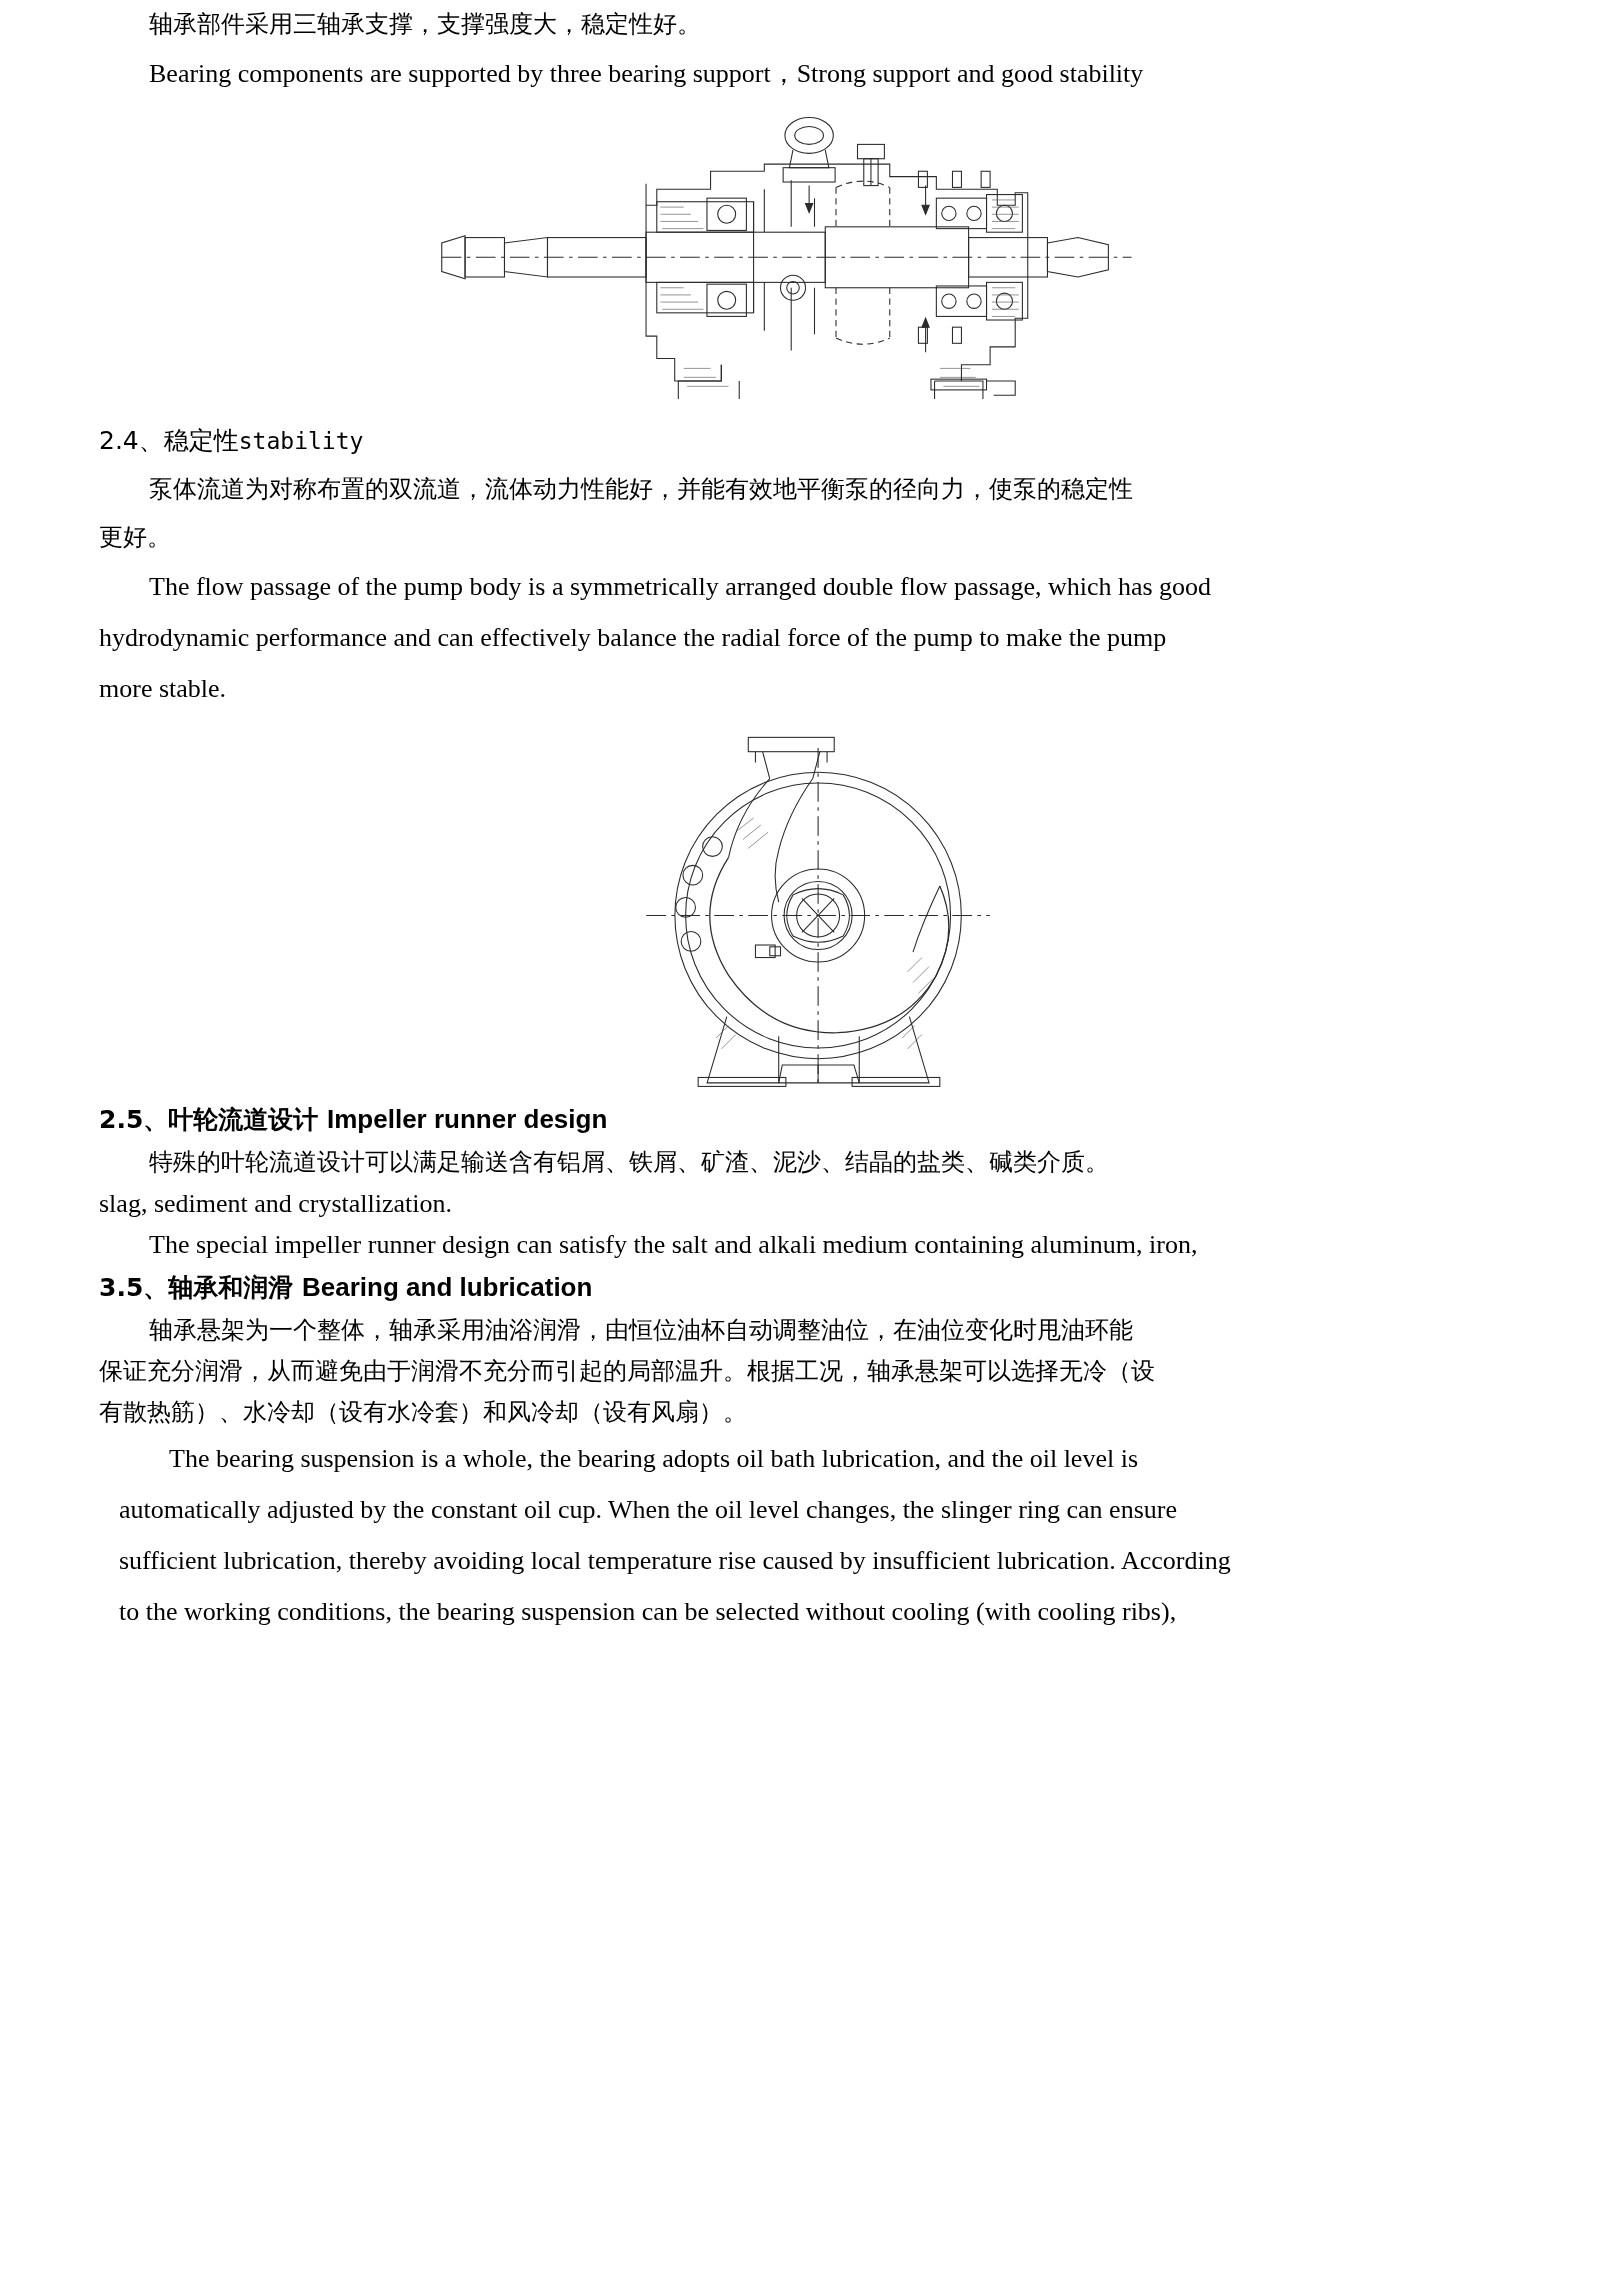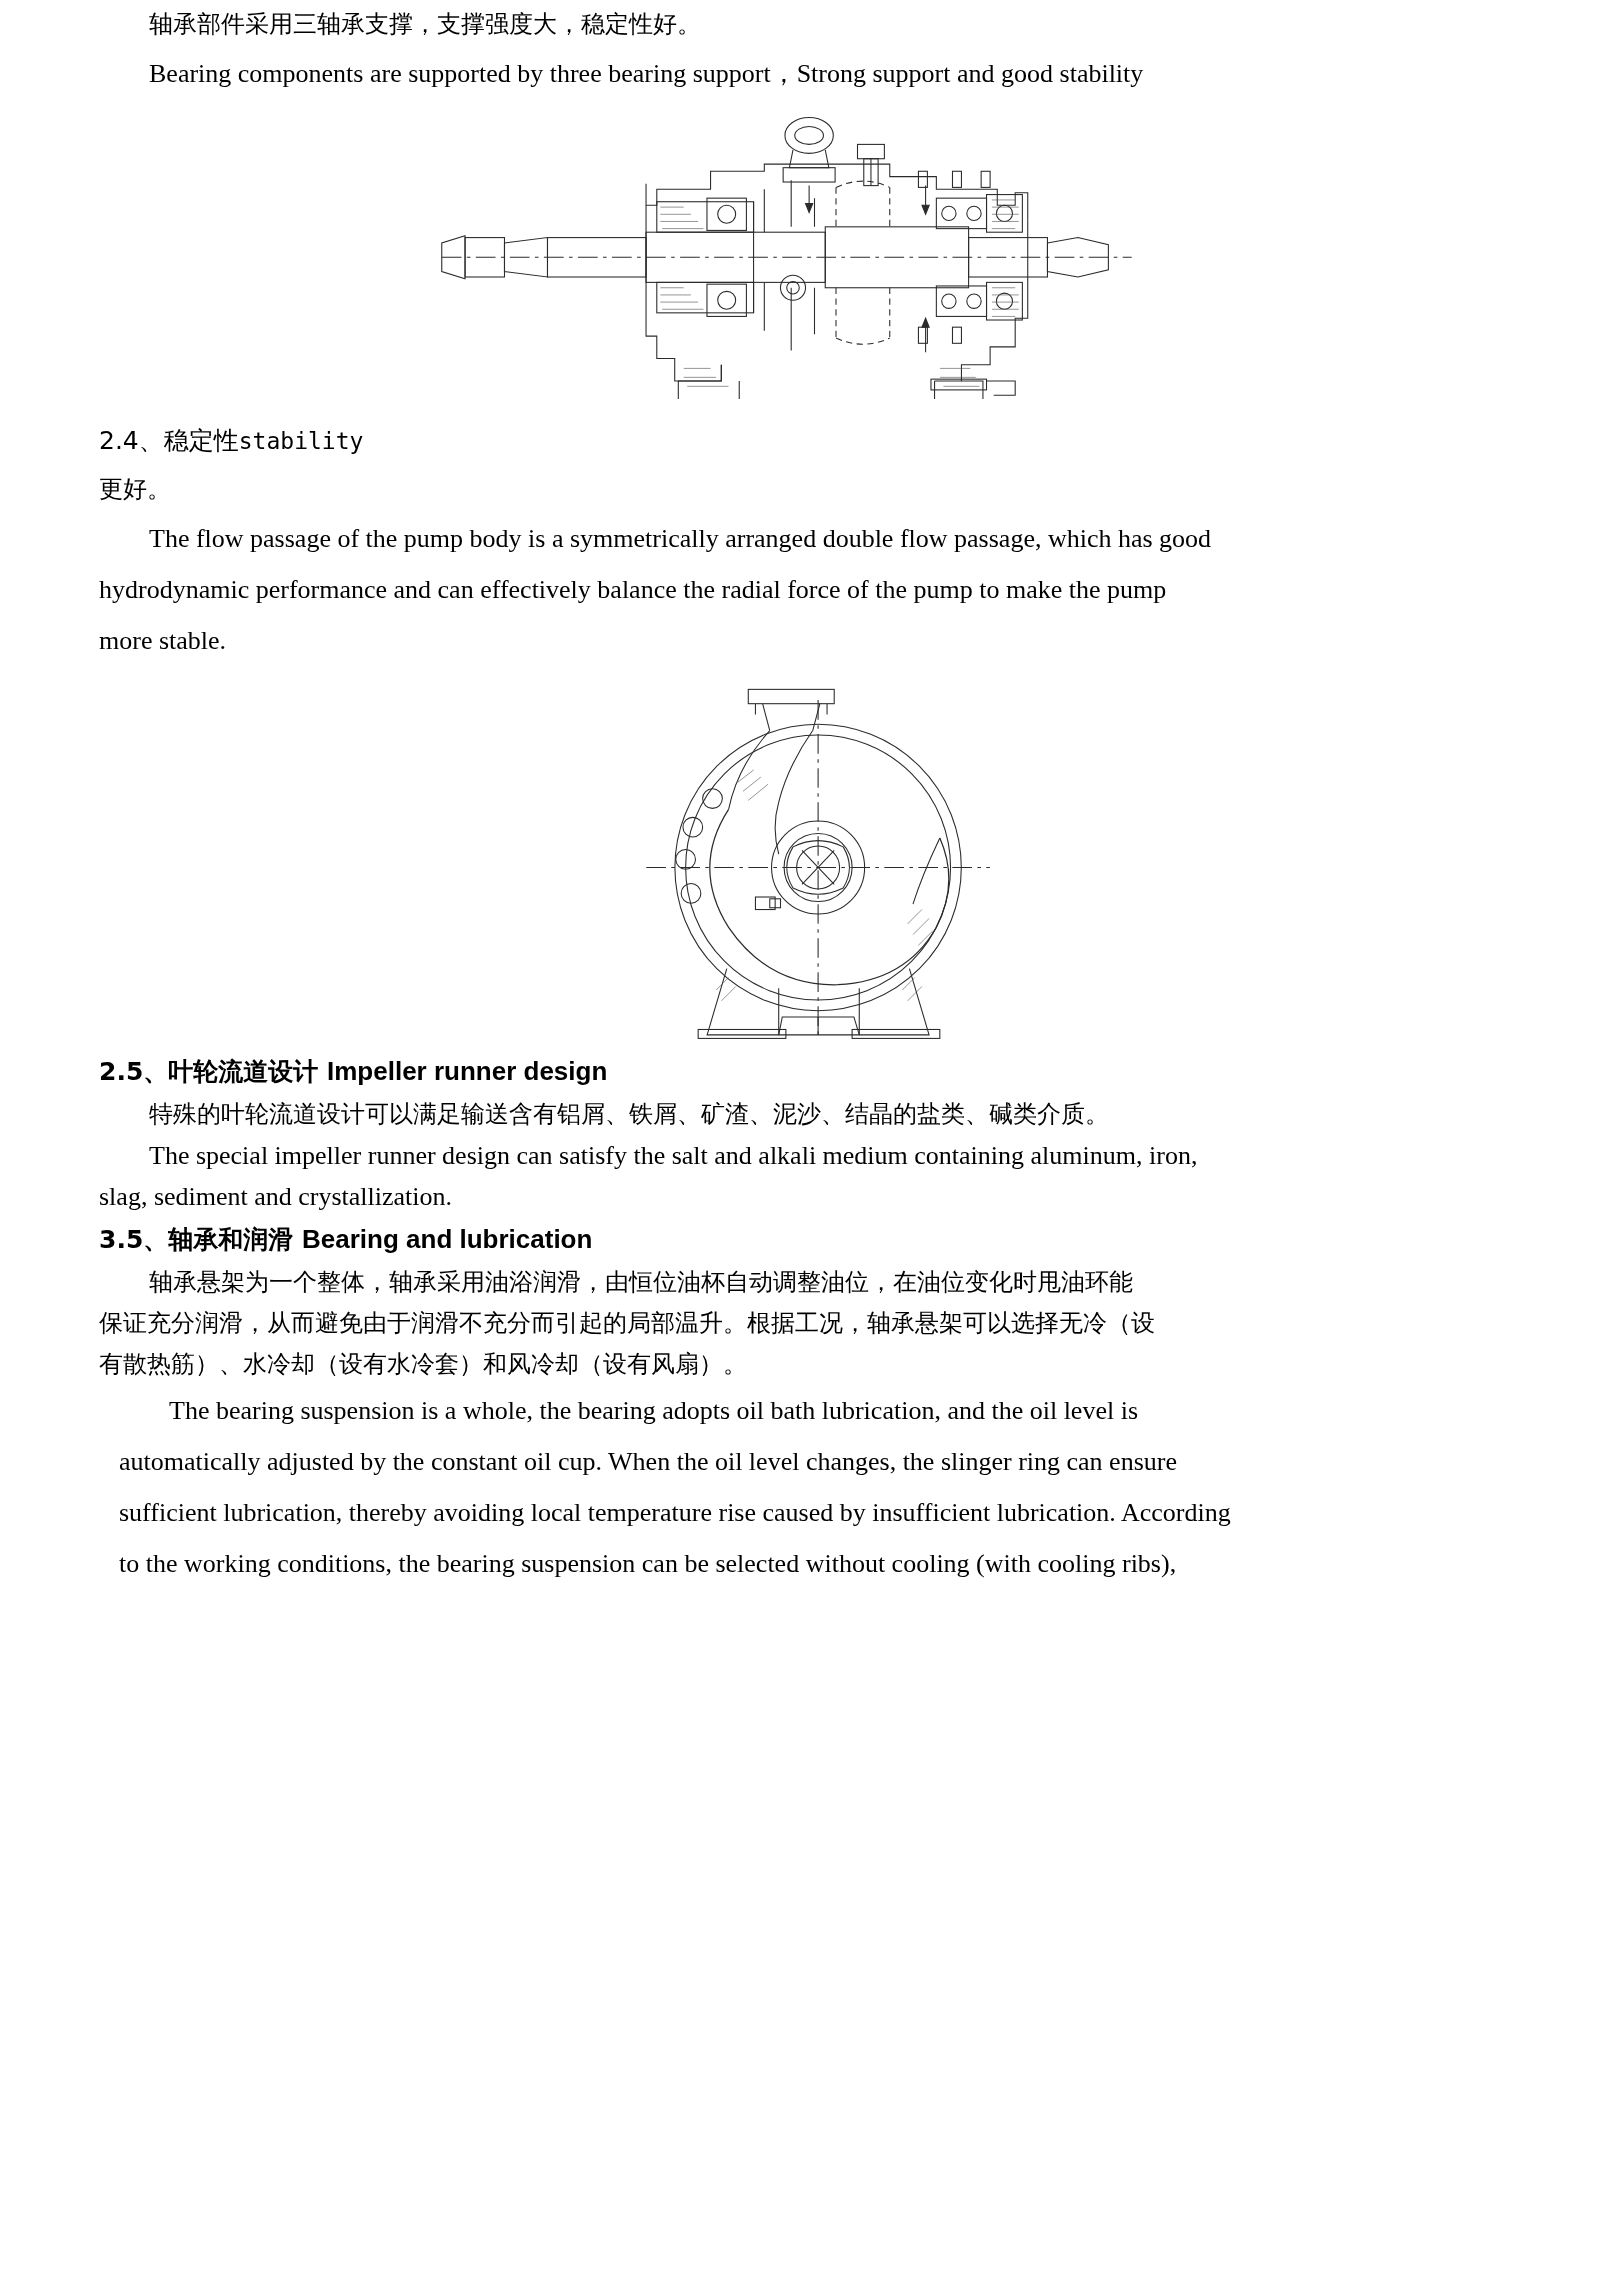--- a/index.html
+++ b/index.html
@@ -175,20 +175,21 @@
           <path d="M616 286 L650 286 M616 296 L656 296 M620 306 L660 306"></path>
         </g>
       </g>
     </svg>
   </div>
 
   <div class="spacer20"></div>
 
   <p class="h24"><span>2.4、</span><span>稳定性</span><span class="mono">stability</span></p>
 
+  <p class="cn indent">泵体流道为对称布置的双流道，流体动力性能好，并能有效地平衡泵的径向力，使泵的稳定性</p>
   <p class="cn">更好。</p>
 
   <p class="en indent">The flow passage of the pump body is a symmetrically arranged double flow passage, which has good</p>
   <p class="en">hydrodynamic performance and can effectively balance the radial force of the pump to make the pump</p>
   <p class="en">more stable.</p>
 
   <div class="spacer20"></div>
 
   <div class="fig">
     <svg width="466" height="358" viewBox="0 0 520 400">
@@ -241,22 +242,22 @@
         </g>
       </g>
     </svg>
   </div>
 
   <div class="spacer8"></div>
 
   <p class="heading"><span>2.5、</span><span>叶轮流道设计</span> <span class="lat">Impeller runner design</span></p>
 
   <p class="cn indent tight">特殊的叶轮流道设计可以满足输送含有铝屑、铁屑、矿渣、泥沙、结晶的盐类、碱类介质。</p>
+  <p class="en tight">slag, sediment and crystallization.</p>
   <p class="en tight" style="text-indent:50px;">The special impeller runner design can satisfy the salt and alkali medium containing aluminum, iron,</p>
-  <p class="en tight">slag, sediment and crystallization.</p>
 
   <p class="heading"><span>3.5、</span><span>轴承和润滑</span> <span class="lat">Bearing and lubrication</span></p>
 
   <p class="cn indent tight">轴承悬架为一个整体，轴承采用油浴润滑，由恒位油杯自动调整油位，在油位变化时甩油环能</p>
   <p class="cn tight">保证充分润滑，从而避免由于润滑不充分而引起的局部温升。根据工况，轴承悬架可以选择无冷（设</p>
   <p class="cn tight">有散热筋）、水冷却（设有水冷套）和风冷却（设有风扇）。</p>
 
   <p class="en justify" style="text-indent:50px;">The  bearing  suspension  is  a  whole,  the  bearing  adopts  oil  bath  lubrication,  and  the  oil  level  is</p>
   <p class="en justify">automatically  adjusted  by  the  constant  oil  cup.  When  the  oil  level  changes,  the  slinger  ring  can  ensure</p>
   <p class="en justify">sufficient  lubrication,  thereby  avoiding  local  temperature  rise  caused  by  insufficient  lubrication.  According</p>

